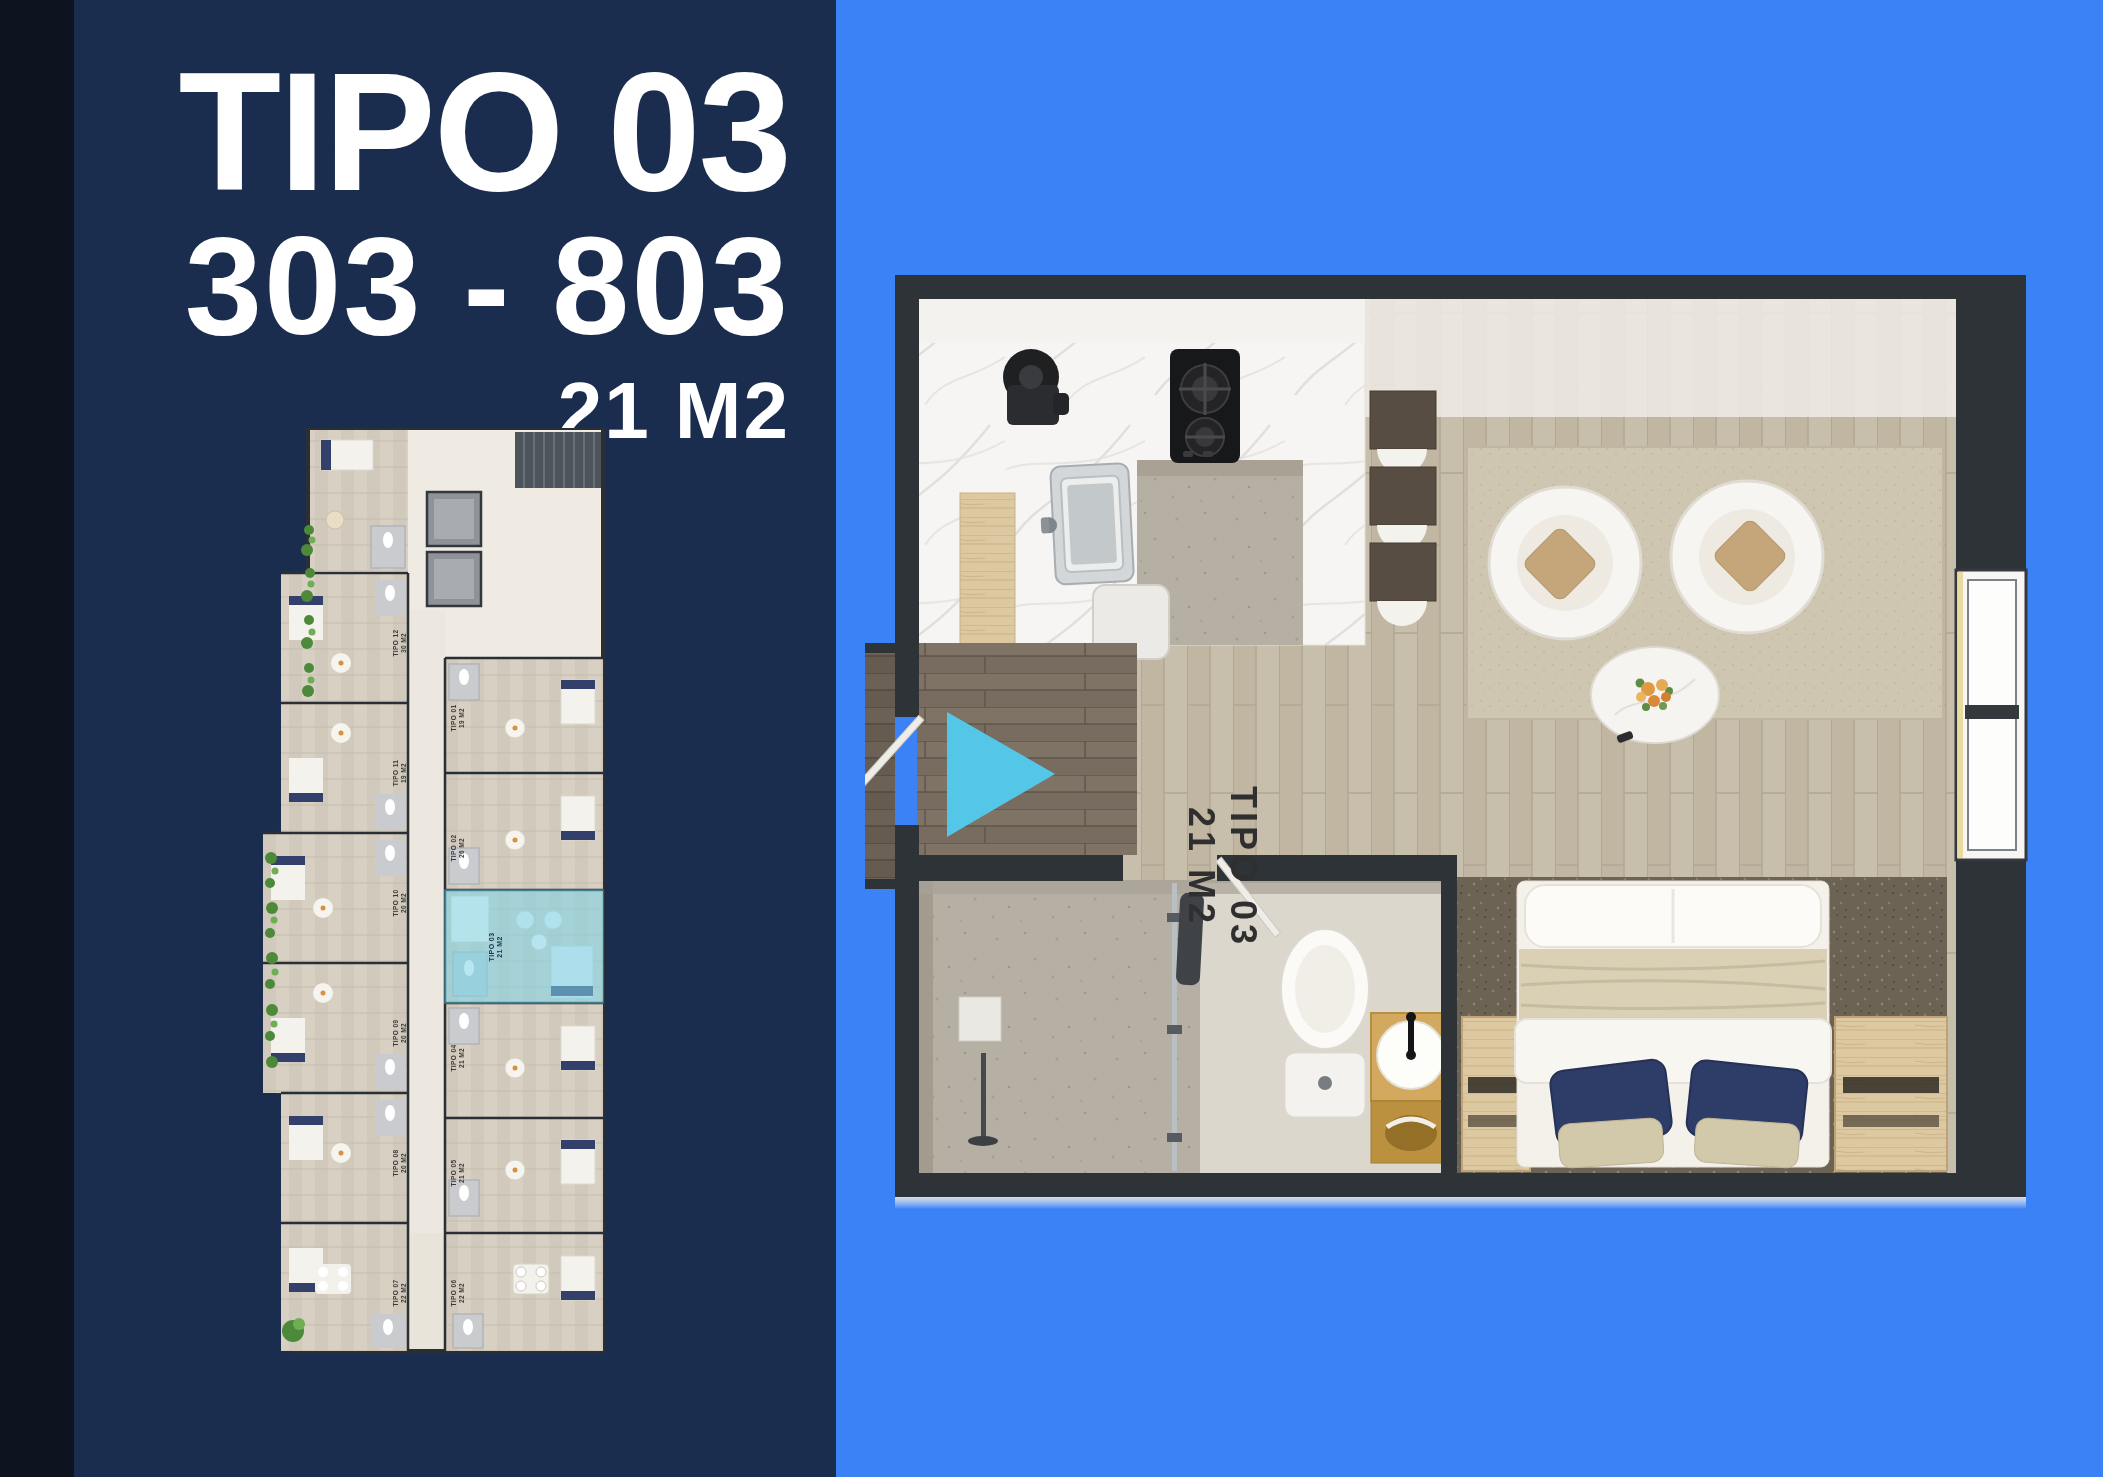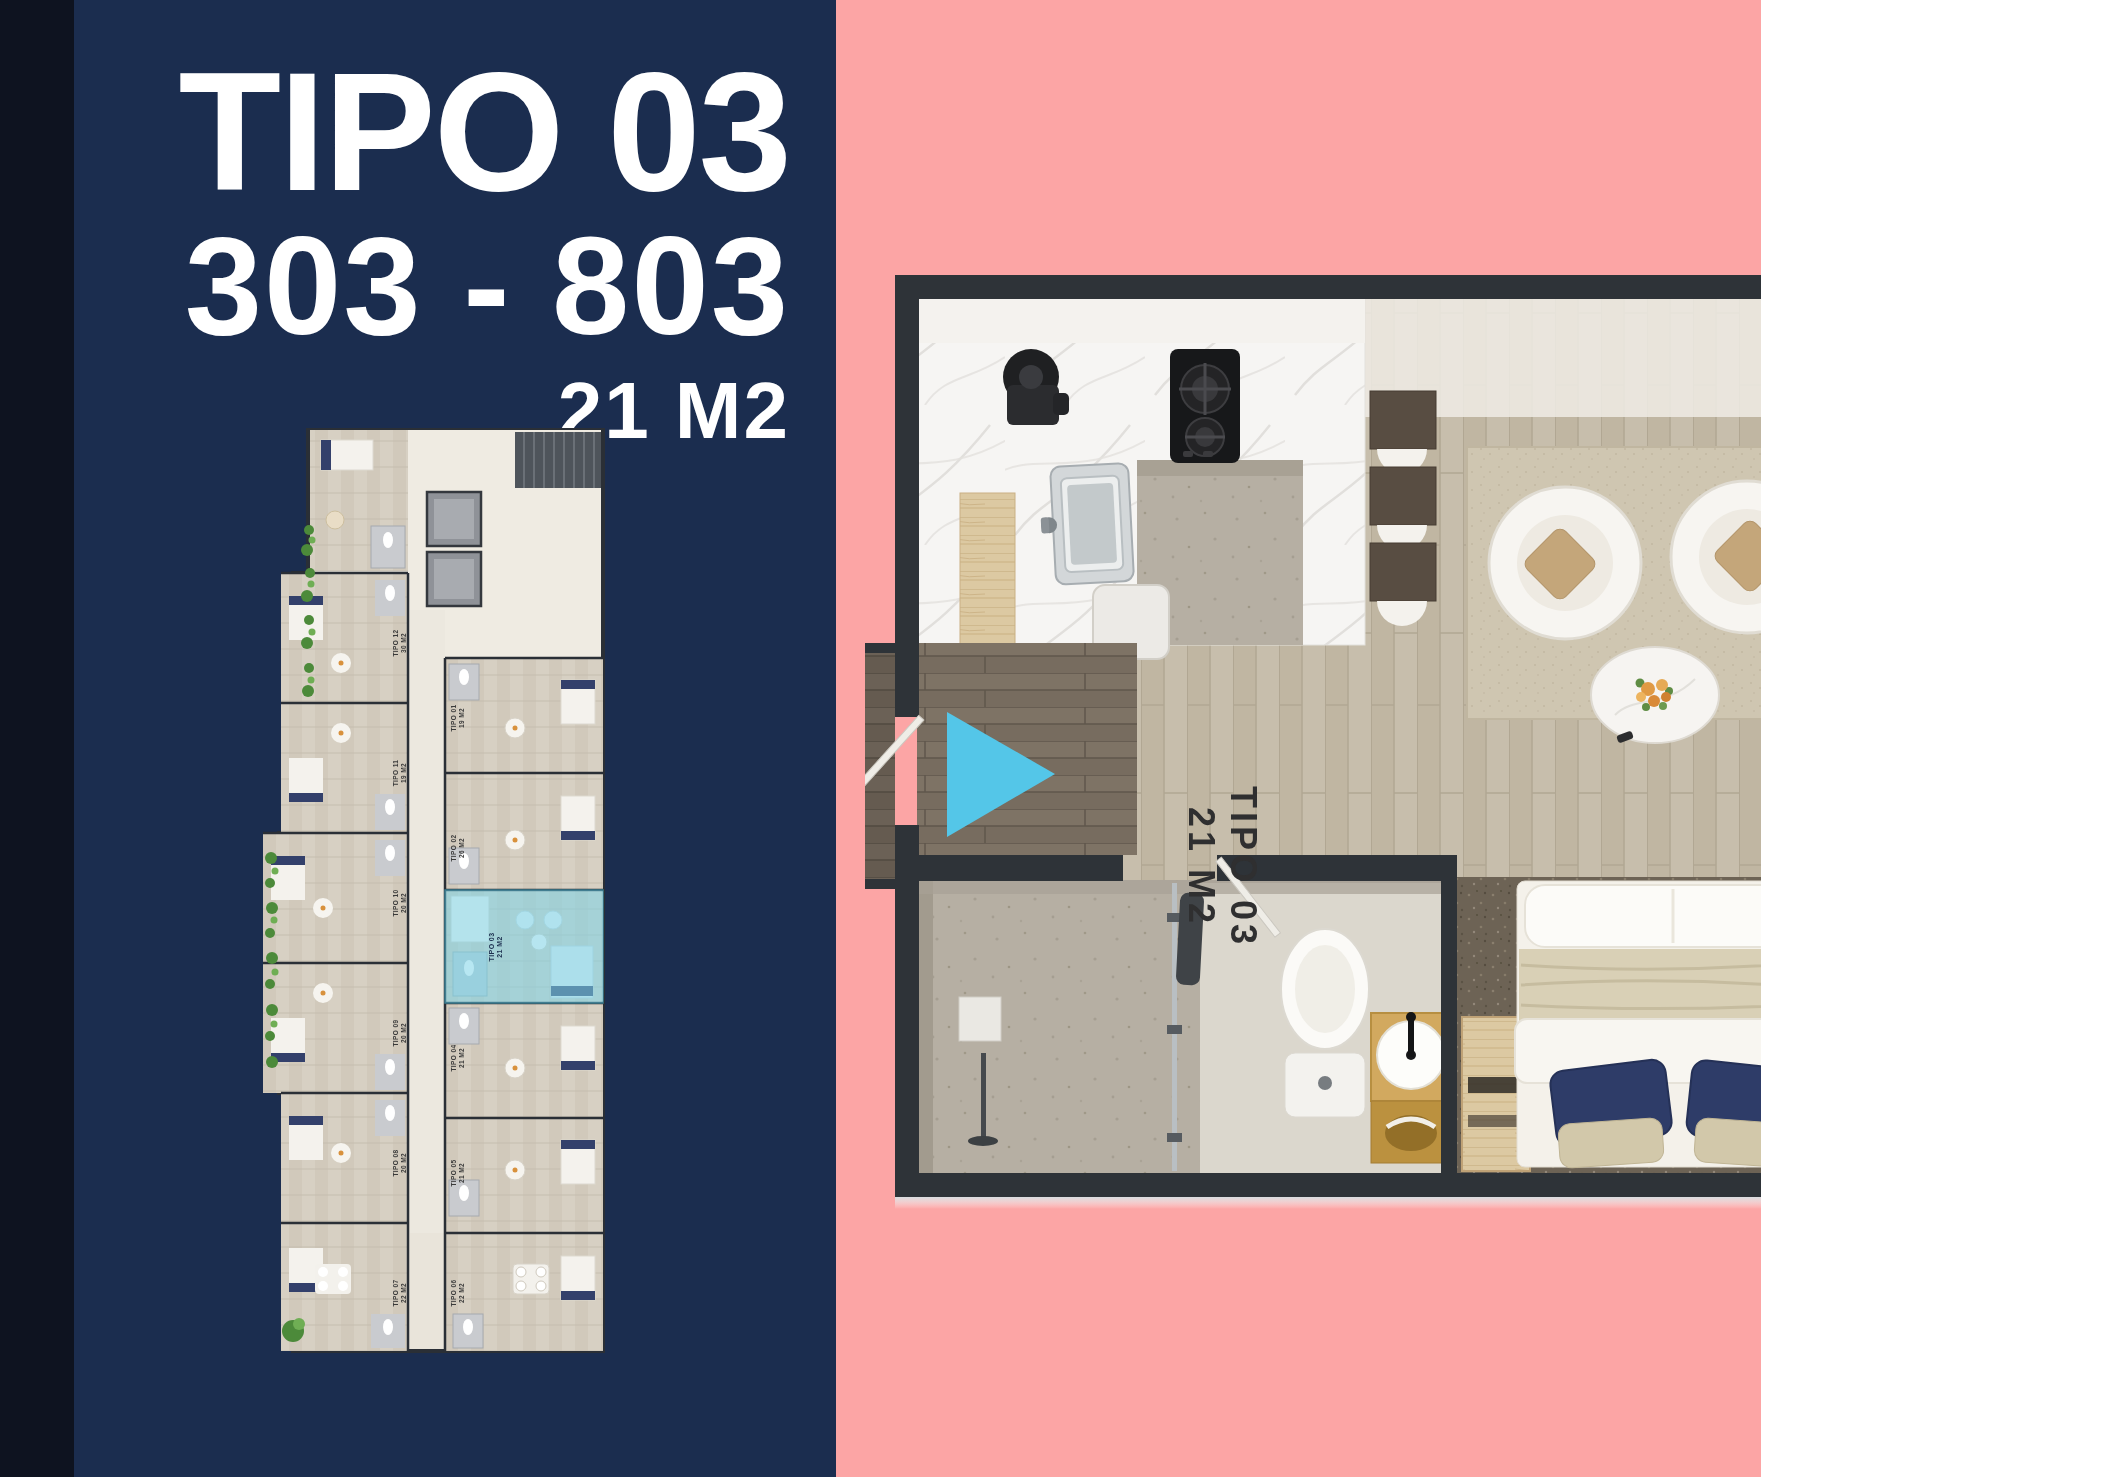--- a/index.html
+++ b/index.html
@@ -1,20 +1,20 @@
 <!DOCTYPE html>
 <html style="--navy: #1b2d4f; --edge: #0e1320; --accent: #54c6e8; --wall: #2e3338; --highlight: #7ed4e8; --textdark: #2f2f30;"><head>
 <meta charset="utf-8">
 <style>
   :root{
     --navy:#1b2d4f; --edge:#0e1320; --accent:#54c6e8; --wall:#2e3338;
     --highlight:#7ed4e8; --textdark:#2f2f30;
   }
   html,body{margin:0;padding:0;background:#ffffff;}
-  .stage{position:relative;width:1761px;height:1477px;background:#fca5a5;overflow:hidden;
+  .stage{position:relative;width:2103px;height:1477px;background:#3b82f6;overflow:hidden;
          font-family:"Liberation Sans",sans-serif;}
   .edge-strip{position:absolute;left:0;top:0;width:74px;height:100%;background:var(--edge);}
   .panel{position:absolute;left:74px;top:0;width:762px;height:100%;background:var(--navy);}
   .titles{position:absolute;top:48px;right:46px;text-align:right;color:#ffffff;}
   .t1{font-size:168px;font-weight:800;line-height:1.0;letter-spacing:-2px;white-space:nowrap;}
   .t2{font-size:139px;font-weight:800;line-height:1.0;letter-spacing:2px;white-space:nowrap;}
   .t3{font-size:80px;font-weight:800;line-height:1.0;letter-spacing:2px;margin-top:16px;white-space:nowrap;}
   .mini-plan{position:absolute;left:189px;top:428px;}
   .main-plan{position:absolute;left:865px;top:265px;}
   svg text{font-family:"Liberation Sans",sans-serif;}

